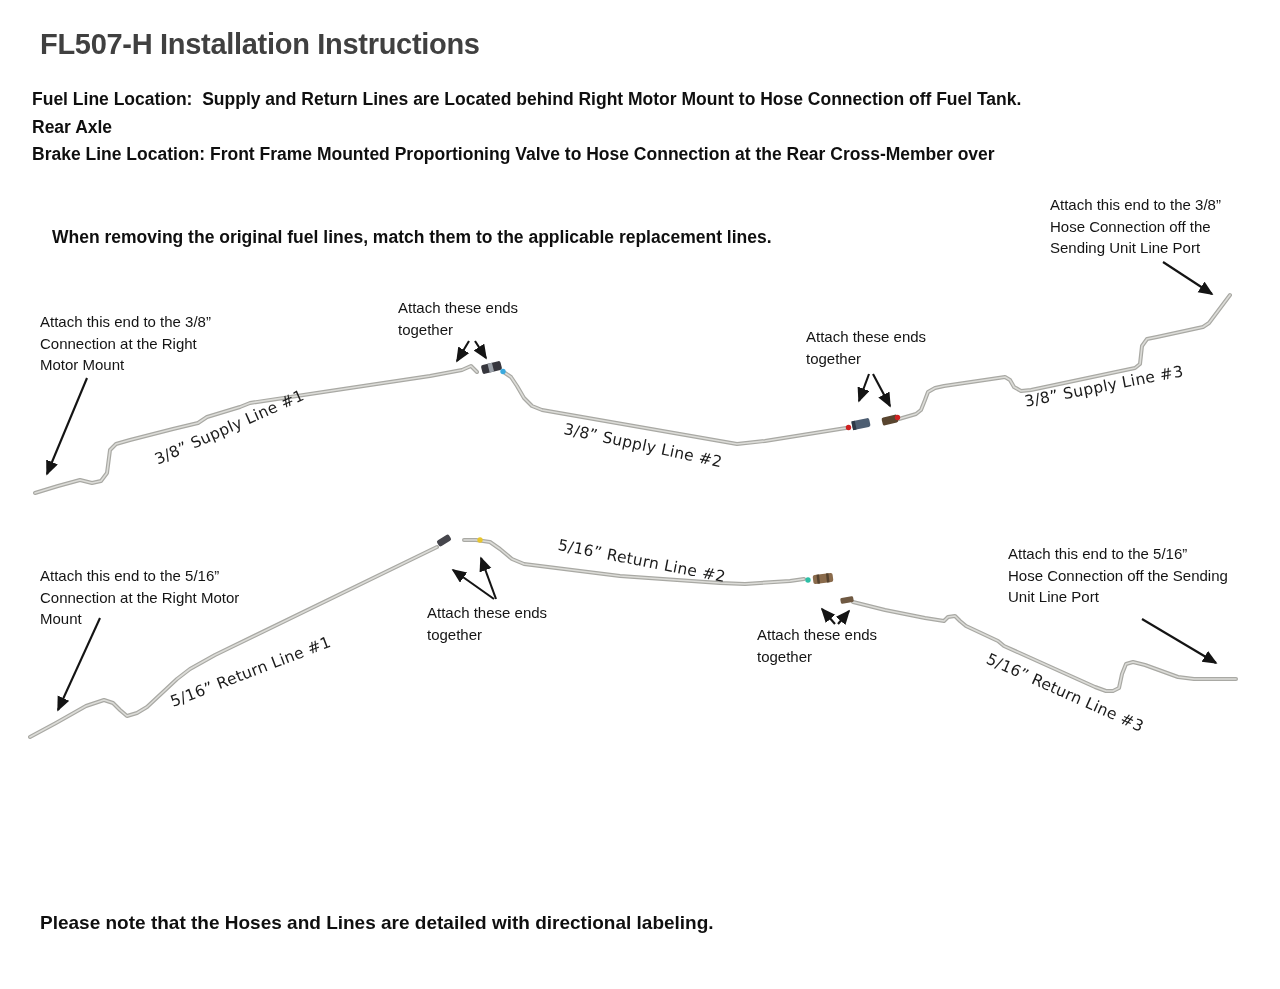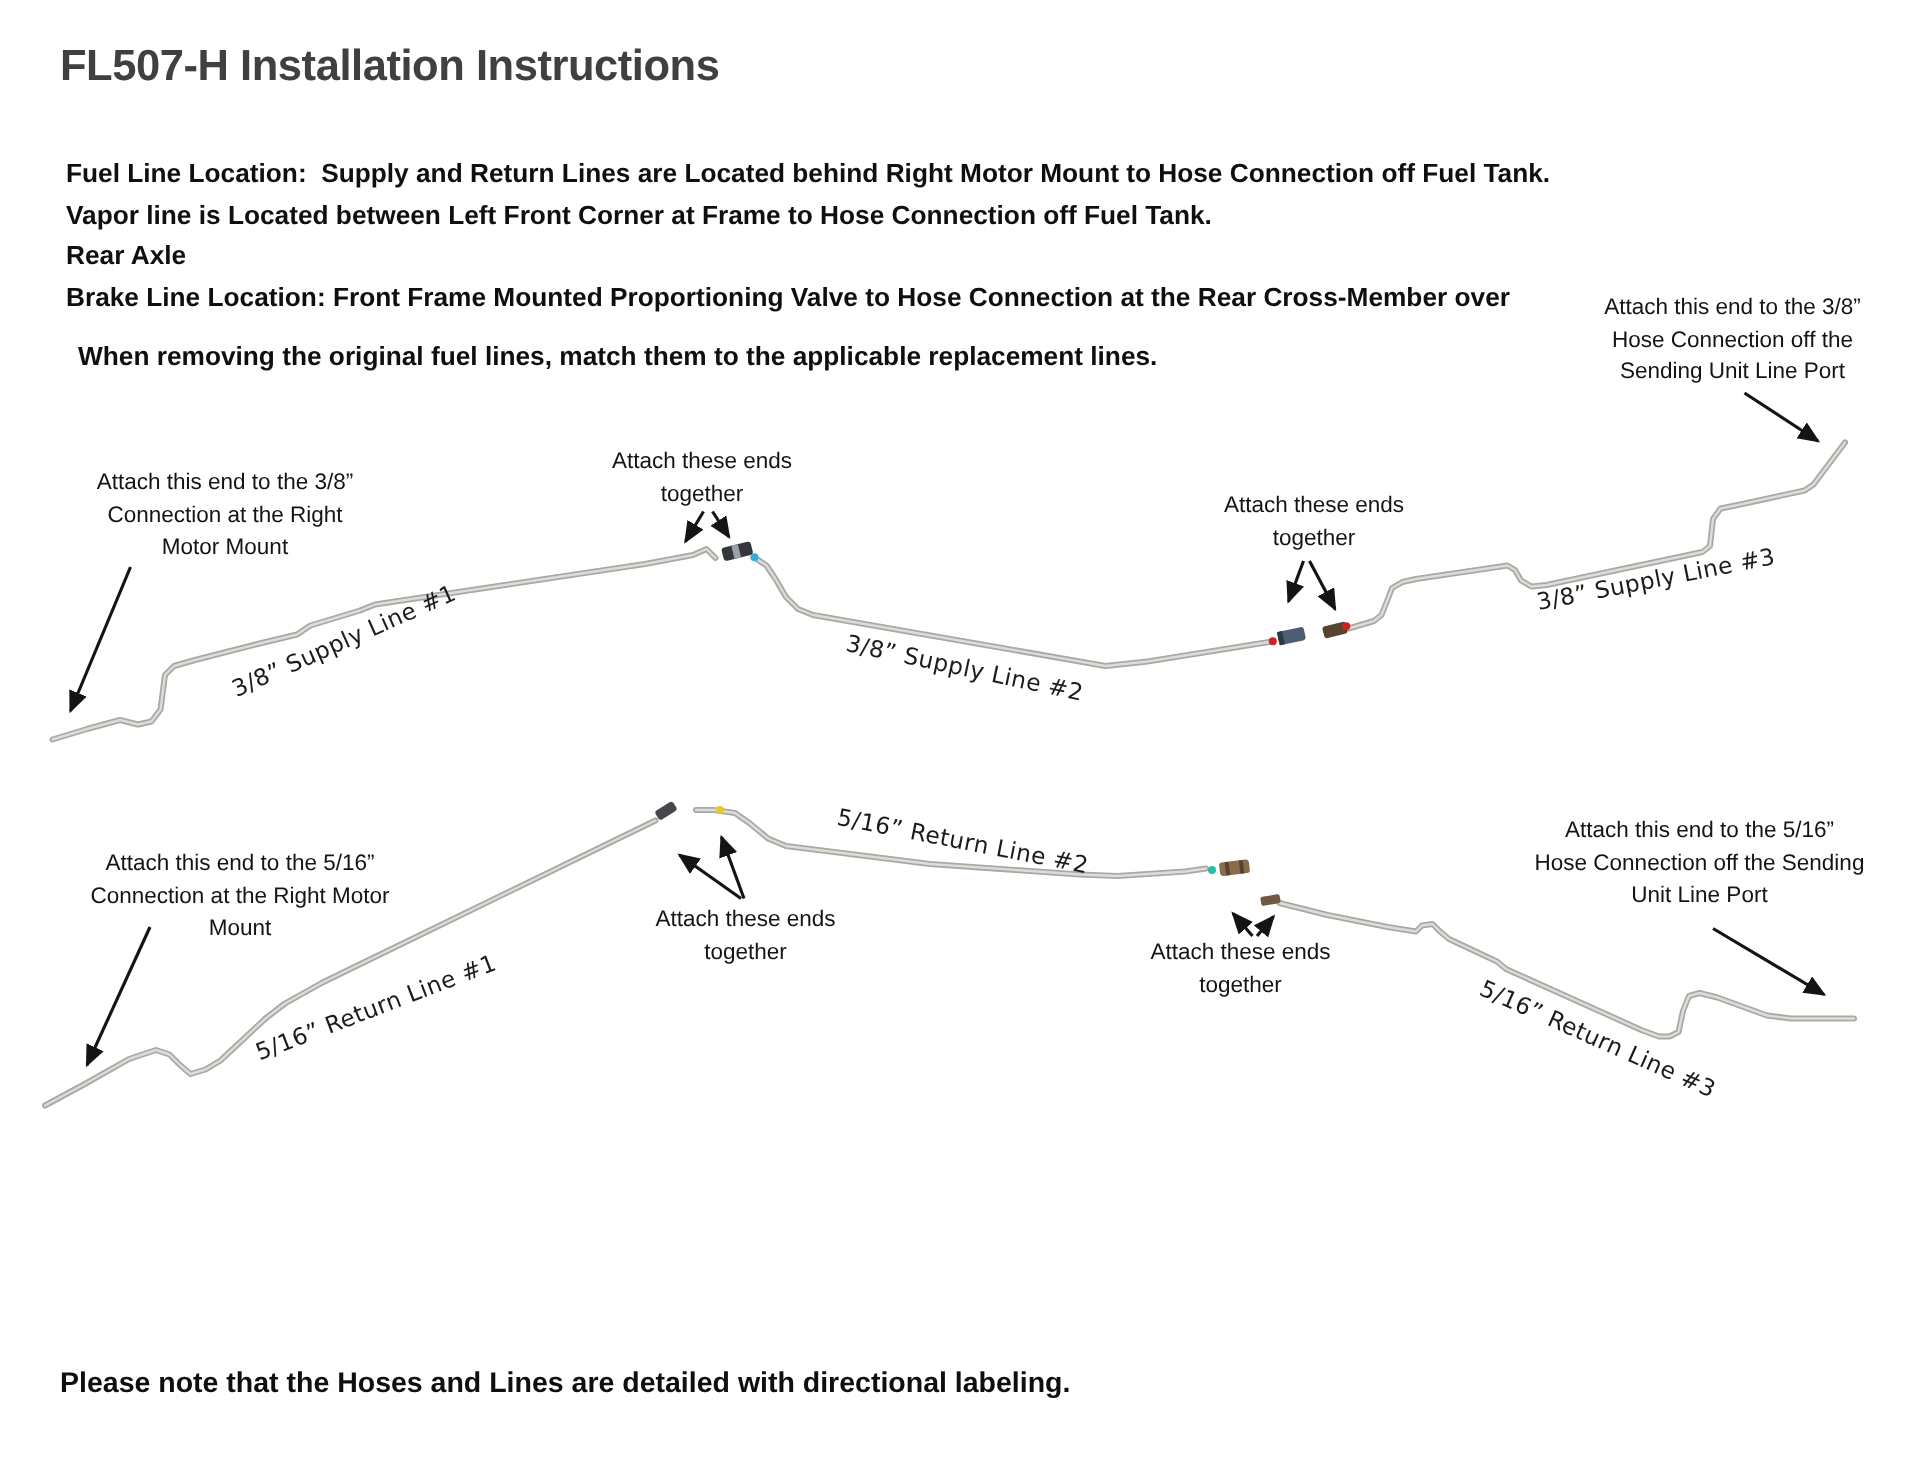--- a/index.html
+++ b/index.html
@@ -3,21 +3,21 @@
 <meta charset="utf-8">
 <style>
   html,body { margin:0; padding:0; }
   body {
     width:1280px; height:989px; background:#ffffff; position:relative;
     overflow:hidden; font-family:"Liberation Sans", sans-serif; color:#111;
   }
   .abs { position:absolute; }
   .title { font-size:29px; font-weight:bold; letter-spacing:-0.3px; color:#404040; }
   .copy { font-size:17.5px; font-weight:bold; line-height:27.5px; white-space:pre; color:#0f0f0f; }
-  .ann  { font-size:15px; line-height:21.5px; white-space:pre-line; color:#141414;text-align:center; }
+  .ann  { font-size:15px; line-height:21.5px; white-space:pre-line; color:#141414; }
   .ctr  { }
   .linelabel {
     font-family:"DejaVu Sans", sans-serif; font-size:15.5px; color:#1b1b1b;
     white-space:nowrap; letter-spacing:0.3px; transform-origin:0 0;
   }
   svg#diagram { position:absolute; left:0; top:0; }
 </style>
 </head>
 <body>
 
@@ -102,23 +102,22 @@
       <line x1="494" y1="599" x2="453" y2="570" marker-end="url(#ah)" stroke="#141414"></line>
       <line x1="496" y1="599" x2="481" y2="558" marker-end="url(#ah)" stroke="#141414"></line>
       <line x1="835" y1="624" x2="822" y2="609" marker-end="url(#ah)" stroke="#141414"></line>
       <line x1="838" y1="624" x2="849" y2="611" marker-end="url(#ah)" stroke="#141414"></line>
       <line x1="1142" y1="619" x2="1216" y2="663" marker-end="url(#ah)" stroke="#141414"></line>
     </g>
   </svg>
 
   <div class="abs title" style="left:40px; top:28px;">FL507-H Installation Instructions</div>
 
-  <div class="abs" style="left:44px; top:86px;margin-top:16px;">
+  <div class="abs" style="left:32px; top:86px;">
     <div class="copy">Fuel Line Location:  Supply and Return Lines are Located behind Right Motor Mount to Hose Connection off Fuel Tank.</div>
-    <div class="copy">Vapor line is Located between Left Front Corner at Frame to Hose Connection off Fuel Tank.</div>
     <div class="copy">Rear Axle</div>
     <div class="copy">Brake Line Location: Front Frame Mounted Proportioning Valve to Hose Connection at the Rear Cross-Member over</div>
   </div>
 
   <div class="abs copy" style="left:52px; top:224px;">When removing the original fuel lines, match them to the applicable replacement lines.</div>
 
   <div class="abs ann" style="left:1050px; top:194px; width:210px;">Attach this end to the 3/8”
 Hose Connection off the
 Sending Unit Line Port</div>
   <div class="abs ann" style="left:40px; top:311px; width:220px;">Attach this end to the 3/8”

